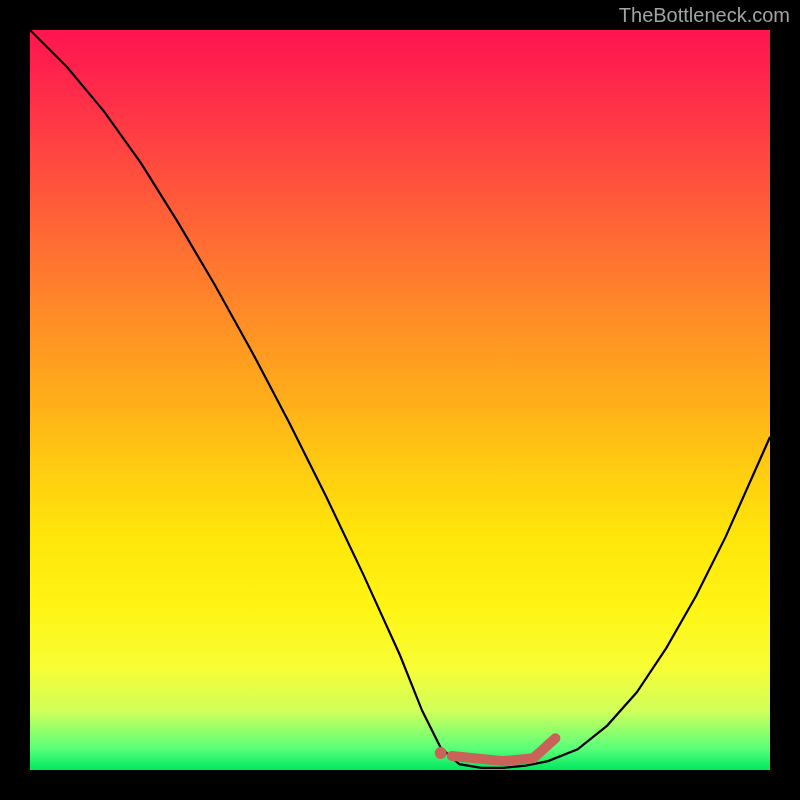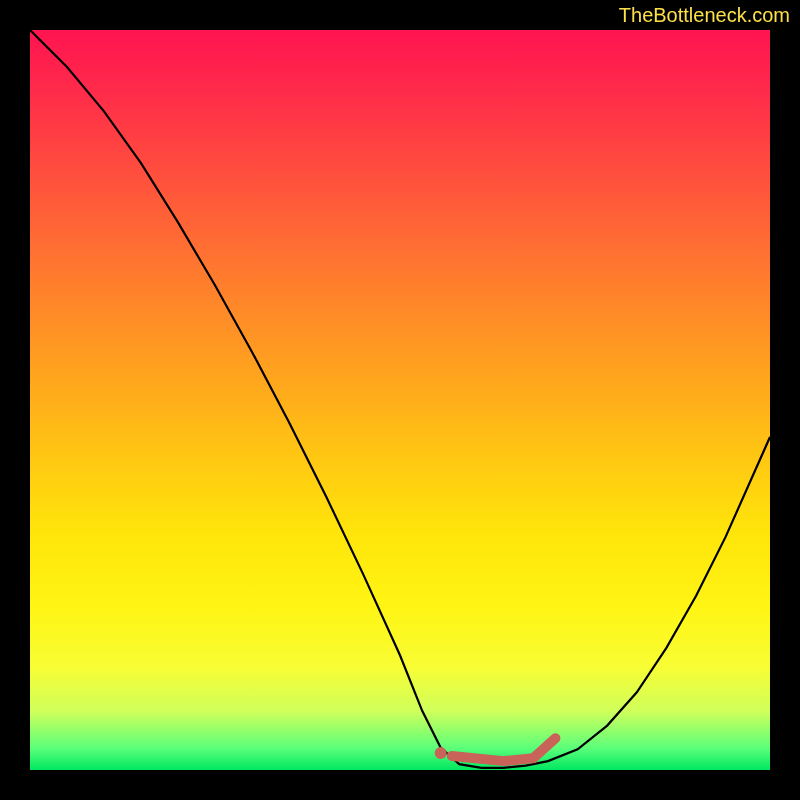--- a/index.html
+++ b/index.html
@@ -1,17 +1,17 @@
 <!DOCTYPE html>
 <html><head>
 <meta charset="utf-8">
 <style>
   * { margin: 0; padding: 0; box-sizing: border-box; }
   body { width: 800px; height: 800px; background: #000; position: relative; font-family: Arial, sans-serif; }
-  .watermark { position: absolute; top: 4px; right: 10px; color: #fde047; font-size: 20px; font-weight: 500; z-index: 10; }
+  .watermark { position: absolute; top: 4px; right: 10px; color: #a3a3a3; font-size: 20px; font-weight: 500; z-index: 10; }
   .plot-area { position: absolute; left: 30px; top: 30px; width: 740px; height: 740px; }
   .gradient-bg { position: absolute; inset: 0; background: linear-gradient(to bottom,
       #ff1450 0%,
       #ff2a4a 8%,
       #ff4a3f 18%,
       #ff6a34 28%,
       #ff8a28 38%,
       #ffa81c 48%,
       #ffc812 58%,
       #ffe50a 68%,

